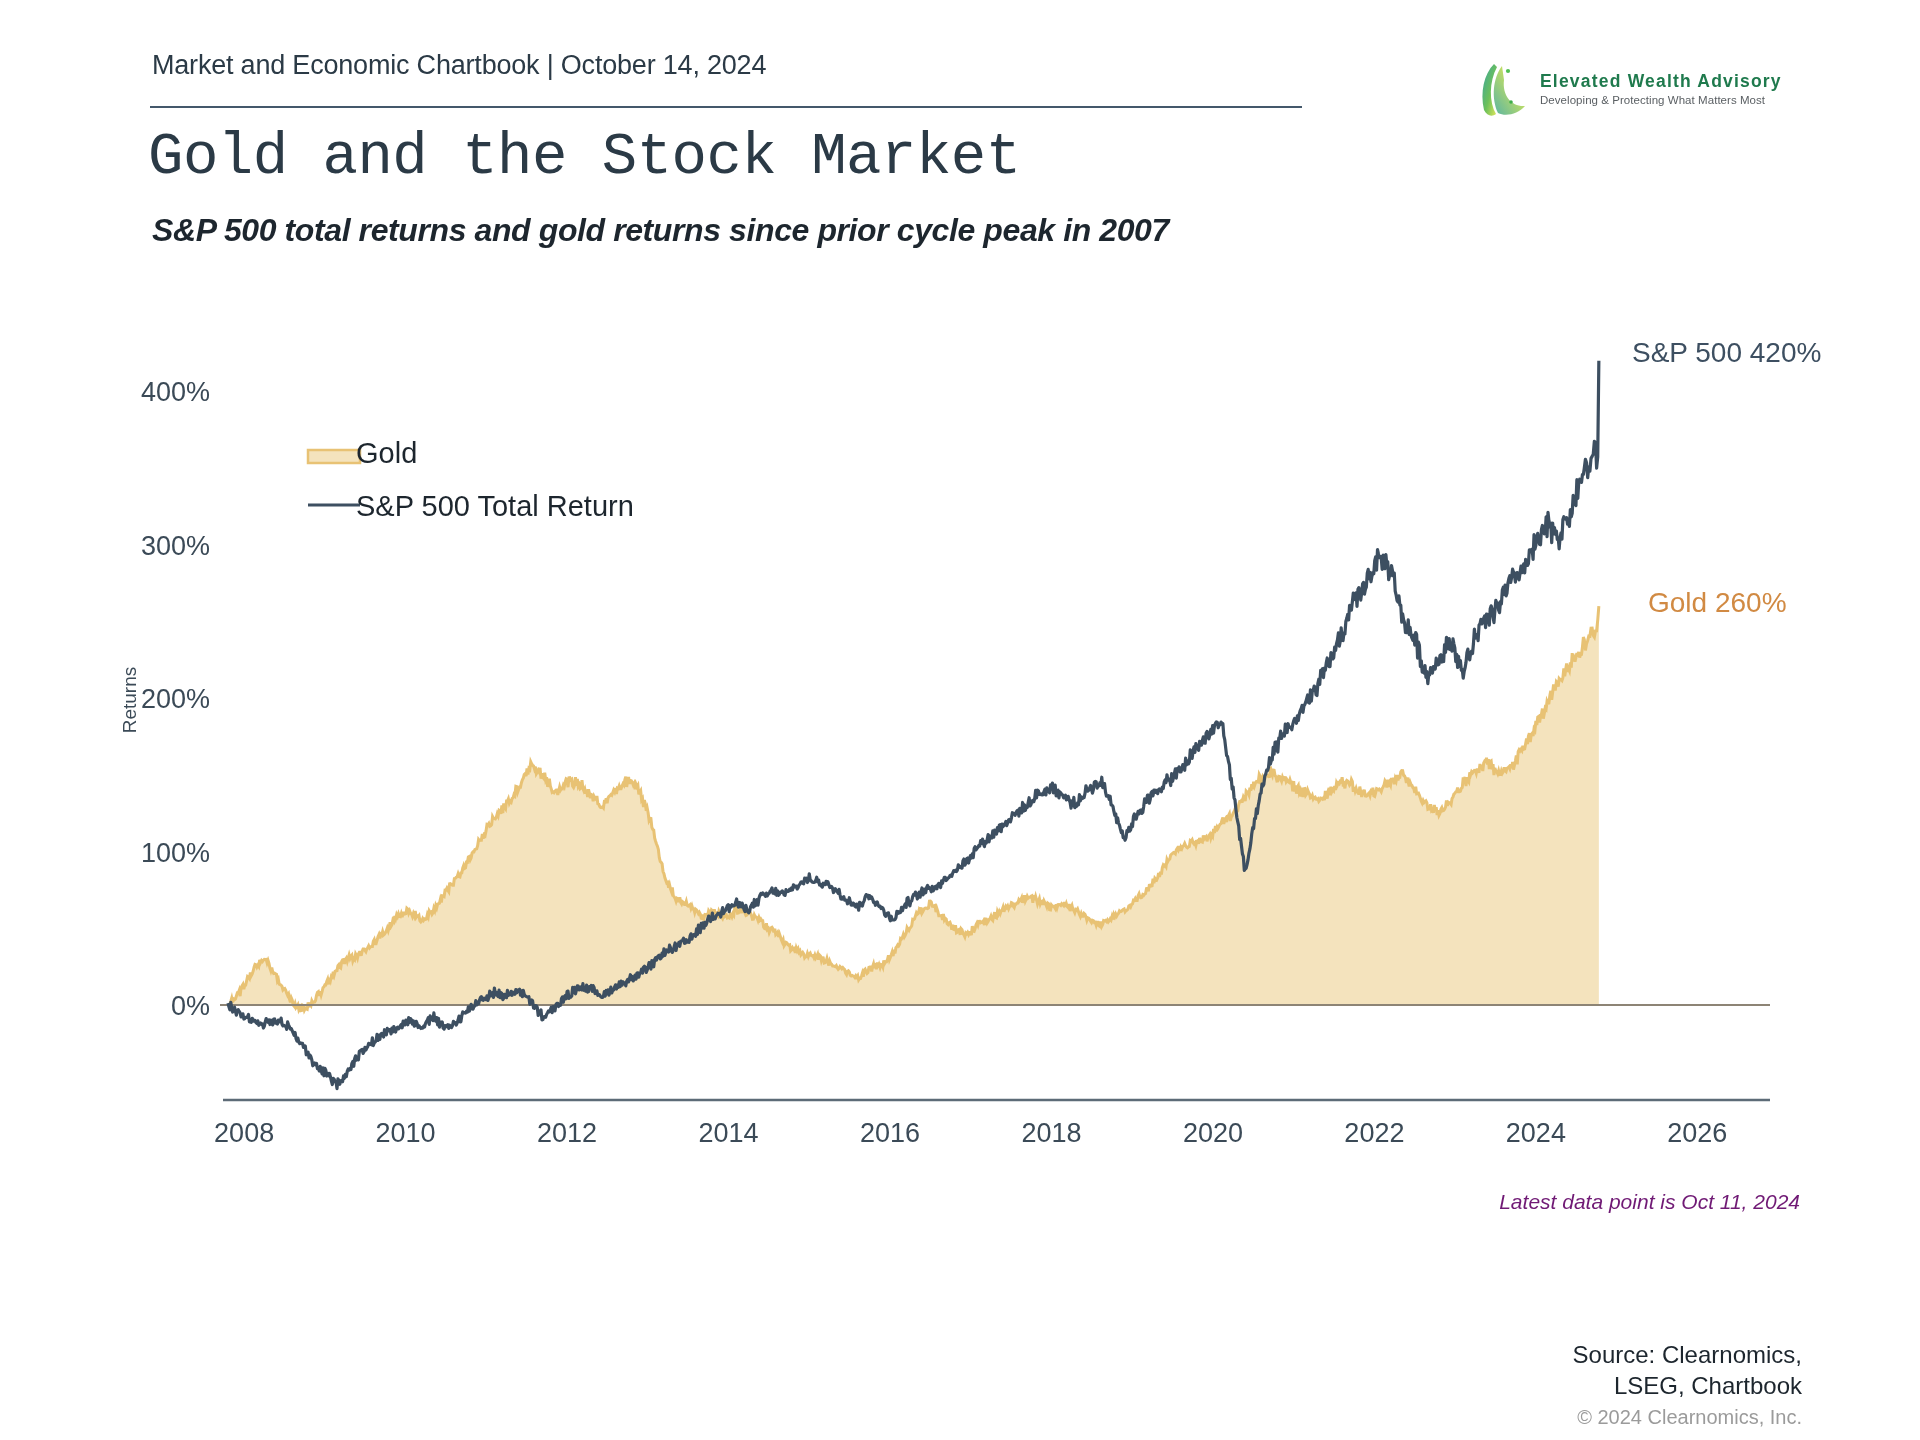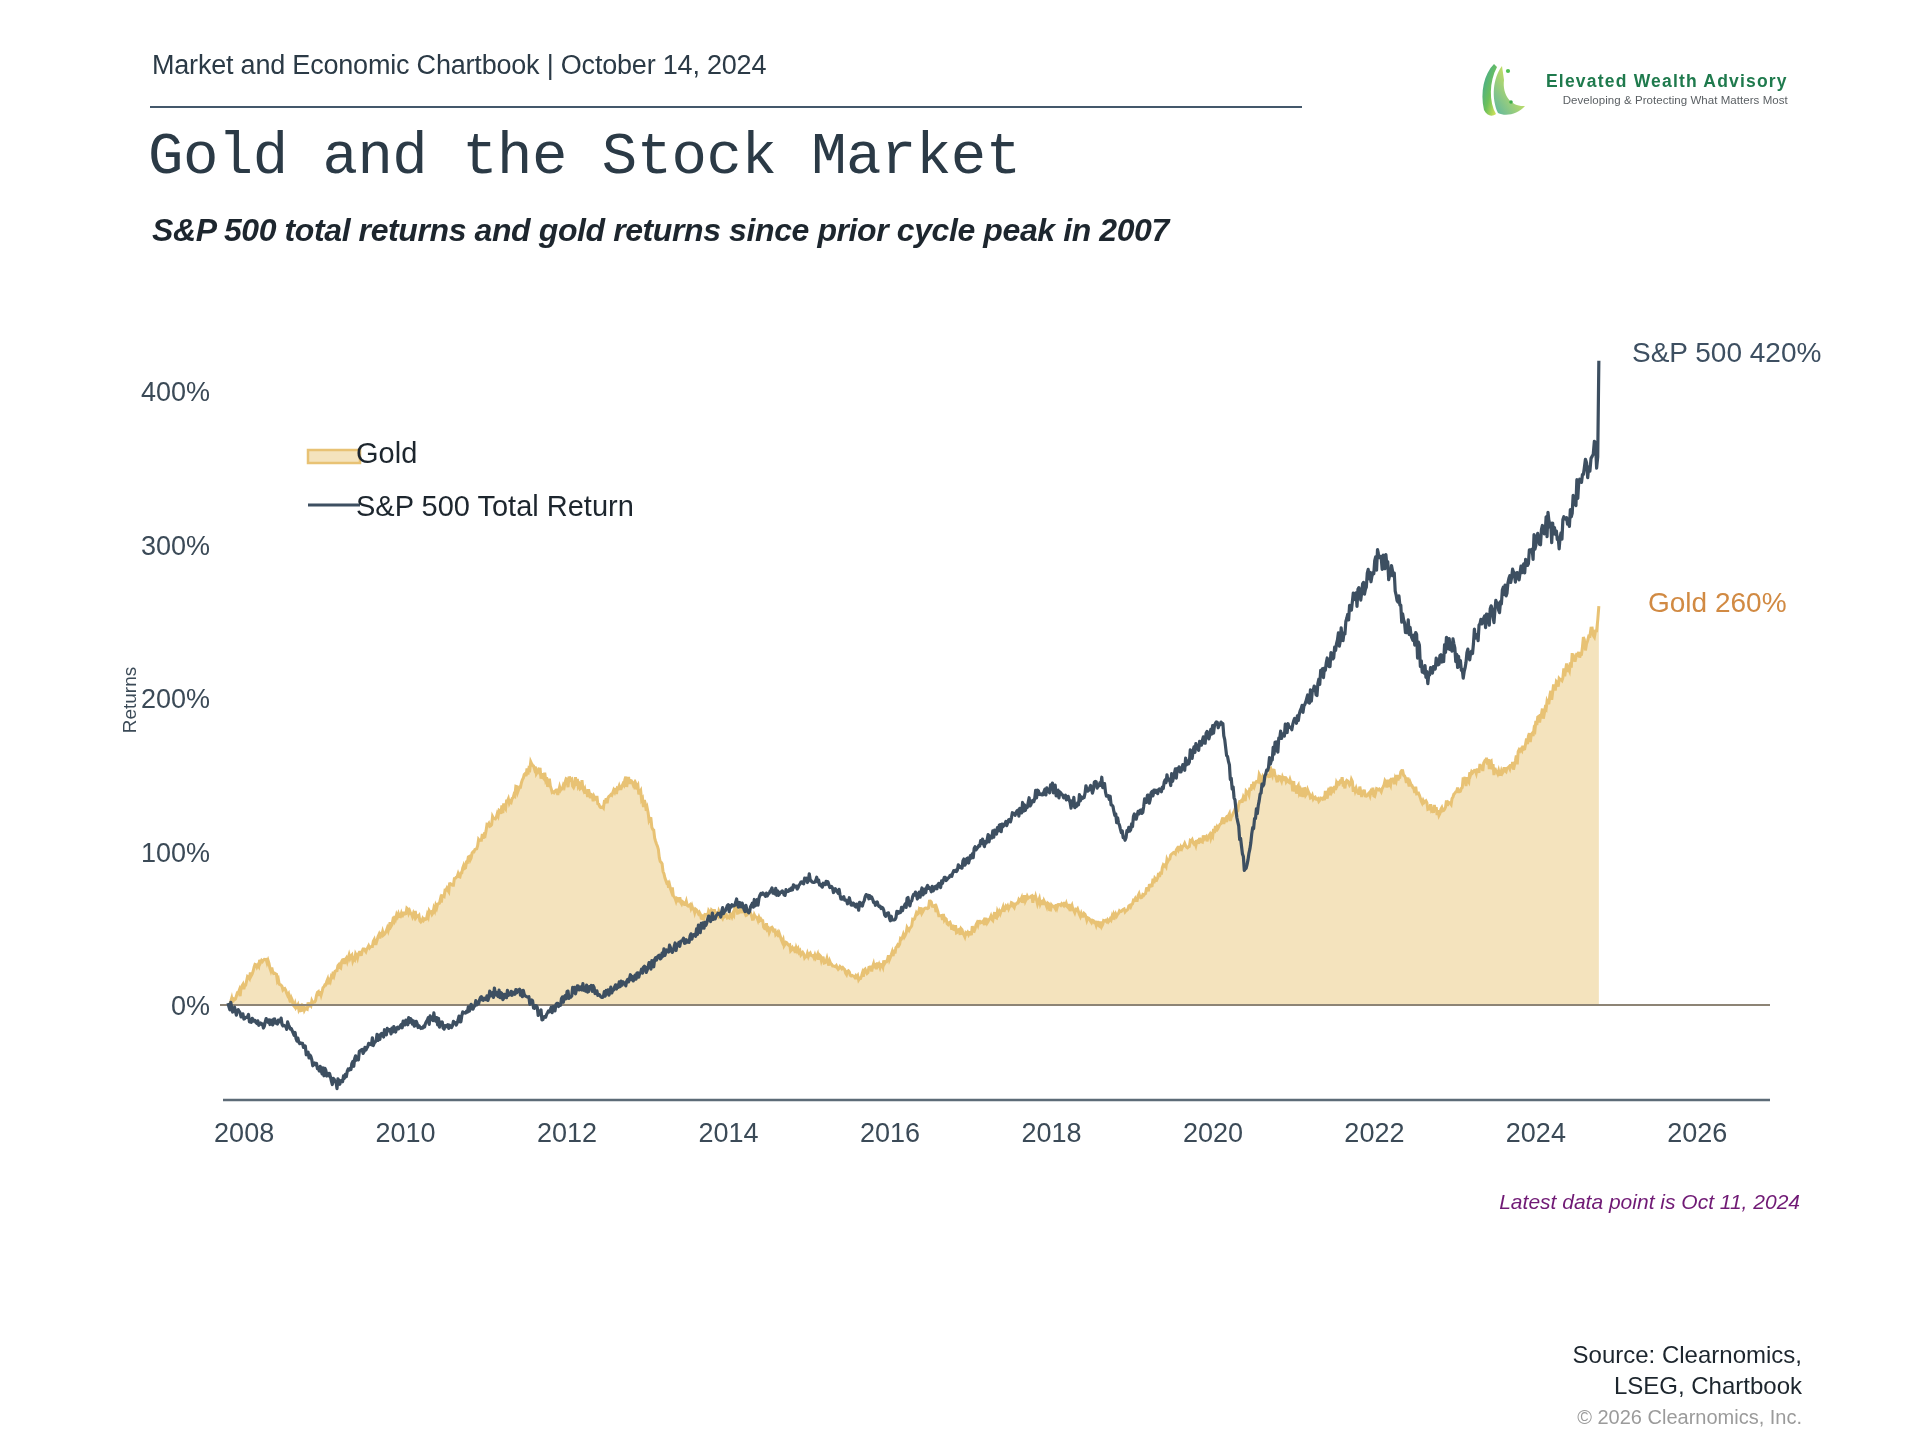--- a/index.html
+++ b/index.html
@@ -56,22 +56,21 @@
     font-weight: bold;
   }
 
   
   #brand-logo {
     position: absolute;
     left: 1478px;
     top: 60px;
     display: flex;
     align-items: center;
-    gap: 16px;
-    text-align: right;
+    gap: 10px;
   }
   #brand-mark { width: 52px; height: 58px; display:block; }
   #brand-text { display: flex; flex-direction: column; line-height: 1.05; }
   #brand-name {
     font-size: 17.5px;
     font-weight: bold;
     color: #1f7a4d;
     letter-spacing: 1.2px;
     white-space: nowrap;
   }
@@ -217,14 +216,14 @@
     </g>
     <text id="annot-sp" class="series-annot" x="1632" y="362" fill="#3d4f61">S&amp;P 500 420%</text>
     <text id="annot-gold" class="series-annot" x="1648" y="612" fill="#d18a43">Gold 260%</text>
   </svg>
 </div>
 
 <div id="latest-note">Latest data point is Oct 11, 2024</div>
 <div id="source-block">
   <div class="source-line">Source: Clearnomics,</div>
   <div class="source-line">LSEG, Chartbook</div>
-  <div id="copyright-line">© 2026 Clearnomics, Inc.</div>
+  <div id="copyright-line">© 2024 Clearnomics, Inc.</div>
 </div>
 
 </body></html>

